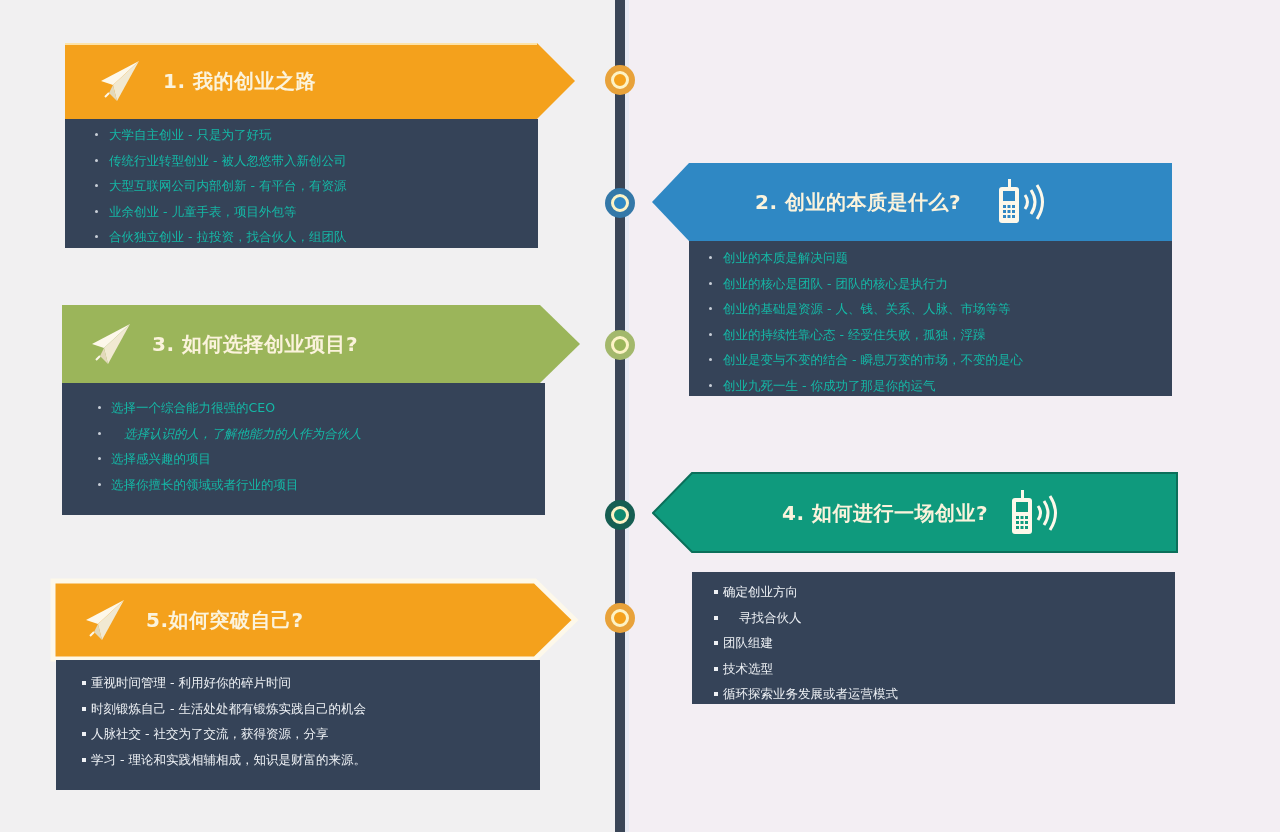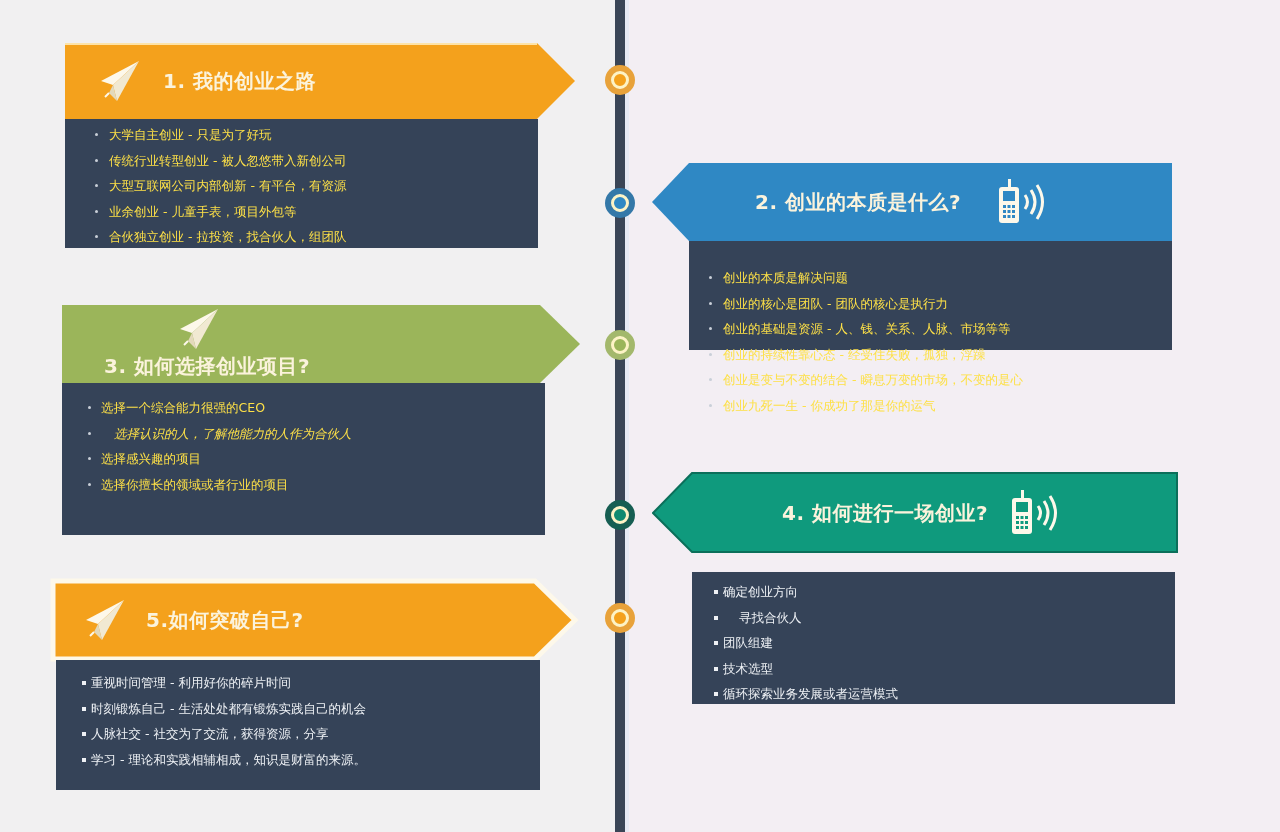--- a/index.html
+++ b/index.html
@@ -12,21 +12,21 @@
   .spine { position: absolute; left: 615px; top: 0; width: 10px; height: 832px; background: #3a4556; }
   .spine-glow { position: absolute; left: 625px; top: 0; width: 4px; height: 832px; background: #e6e9f3; }
 
   .node { position: absolute; width: 30px; height: 30px; border-radius: 50%; box-sizing: border-box; }
   .node .inner { position: absolute; left: 6px; top: 6px; width: 18px; height: 18px; border-radius: 50%; box-sizing: border-box; border: 3px solid #fdf3c6; }
 
   .card { position: absolute; }
   .header { position: absolute; display: flex; align-items: center; color: #fbf3dc; font-weight: bold; }
   .header .title { font-size: 20px; letter-spacing: 0.5px; white-space: nowrap; }
   .body {
-    position: absolute; background: #354358; color: #fde047; box-sizing: border-box;
+    position: absolute; background: #354358; color: #14b8a6; box-sizing: border-box;
     font-size: 12.5px;
   }
   .body ul { list-style: none; margin: 0; padding: 0; }
   .body li { position: relative; height: 25.5px; line-height: 25.5px; white-space: nowrap; }
   .body li .dot { position: absolute; top: 11px; width: 3px; height: 3px; background: #c9cfd8; border-radius: 50%; }
   .body.bold-bullets li .dot { width: 4px; height: 4px; background: #eef1f5; border-radius: 0; }
 
   .icon-plane { width: 48px; height: 48px; }
   .icon-phone { width: 54px; height: 50px; }
 </style>
@@ -97,46 +97,46 @@
           <rect x="17" y="33" width="3" height="3"></rect>
         <rect x="8" y="38" width="3" height="3"></rect>
           <rect x="12.5" y="38" width="3" height="3"></rect>
           <rect x="17" y="38" width="3" height="3"></rect>
       </g>
       <path d="M30 18 Q35 25 30 32" stroke="#fdf8ea" stroke-width="3" fill="none"></path>
       <path d="M36 13 Q44 25 36 37" stroke="#fdf8ea" stroke-width="3" fill="none"></path>
       <path d="M42 8 Q53 25 42 42" stroke="#fdf8ea" stroke-width="3" fill="none"></path>
     </svg>
   </div>
-  <div class="body" style="left:689px; top:241px; width:483px; height:109px; padding:24px 0 0 20px;">
+  <div class="body" style="left:689px; top:241px; width:483px; height:155px; padding:4px 0 0 20px;">
     <ul>
       <li><span class="dot" style="left:0;"></span><span style="margin-left:14px;">创业的本质是解决问题</span></li>
       <li><span class="dot" style="left:0;"></span><span style="margin-left:14px;">创业的核心是团队 - 团队的核心是执行力</span></li>
       <li><span class="dot" style="left:0;"></span><span style="margin-left:14px;">创业的基础是资源 - 人、钱、关系、人脉、市场等等</span></li>
       <li><span class="dot" style="left:0;"></span><span style="margin-left:14px;">创业的持续性靠心态 - 经受住失败，孤独，浮躁</span></li>
       <li><span class="dot" style="left:0;"></span><span style="margin-left:14px;">创业是变与不变的结合 - 瞬息万变的市场，不变的是心</span></li>
       <li><span class="dot" style="left:0;"></span><span style="margin-left:14px;">创业九死一生 - 你成功了那是你的运气</span></li>
     </ul>
   </div>
 </div>
 
 <div class="card" style="left:0; top:0;">
   <svg style="position:absolute; left:62px; top:305px;" width="520" height="78" viewBox="0 0 520 78">
     <polygon points="0,0 478,0 518,39 478,78 0,78" fill="#9bb55a"></polygon>
   </svg>
-  <div class="header" style="left:86px; top:305px; height:78px;flex-direction:column;">
+  <div class="header" style="left:86px; top:305px; height:78px;">
     <svg class="icon-plane" viewBox="0 0 48 48">
       <polygon points="44,4 6,24 18,28" fill="#fdf8ea"></polygon>
       <polygon points="44,4 18,28 22,44" fill="#f1e9d2"></polygon>
       <polygon points="18,28 22,44 14,36" fill="#e3d9bb"></polygon>
       <line x1="10" y1="40" x2="14" y2="36" stroke="#fdf8ea" stroke-width="2"></line>
     </svg>
     <span class="title" style="margin-left:18px;">3. 如何选择创业项目?</span>
   </div>
-  <div class="body" style="left:62px; top:383px; width:483px; height:152px; padding:12px 0 0 26px;">
+  <div class="body" style="left:62px; top:383px; width:483px; height:132px; padding:12px 0 0 36px;">
     <ul>
       <li><span class="dot" style="left:0;"></span><span style="margin-left:13px;">选择一个综合能力很强的CEO</span></li>
       <li><span class="dot" style="left:0;"></span><span style="margin-left:26px;font-style:italic;">选择认识的人，了解他能力的人作为合伙人</span></li>
       <li><span class="dot" style="left:0;"></span><span style="margin-left:13px;">选择感兴趣的项目</span></li>
       <li><span class="dot" style="left:0;"></span><span style="margin-left:13px;">选择你擅长的领域或者行业的项目</span></li>
     </ul>
   </div>
 </div>
 
 <div class="card" style="left:0; top:0;">

